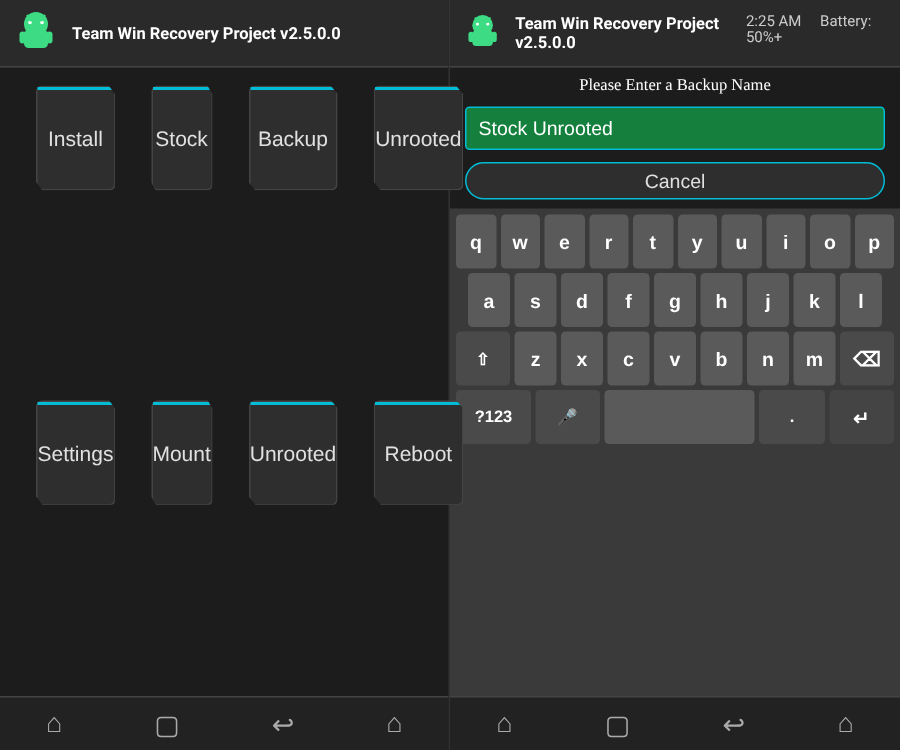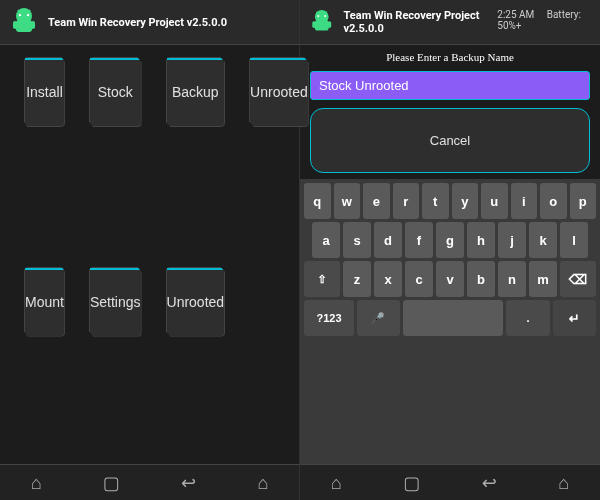--- a/index.html
+++ b/index.html
@@ -125,42 +125,42 @@
       padding: 6px 10px 4px;
       font-family: Liberation Serif, serif;
     }
 
     .backup-input-wrapper {
       padding: 4px 10px;
     }
 
     .backup-input {
       width: 100%;
-      background: #8b5cf6;
+      background: #15803d;
       border: 1px solid #00bcd4;
       border-radius: 3px;
       color: #ffffff;
       font-size: 13px;
       padding: 6px 8px;
       outline: none;
     }
 
     .cancel-wrapper {
       padding: 4px 10px 6px;
       display: flex;
       justify-content: center;
     }
 
     .cancel-btn {
       background: #2e2e2e;
       border: 1px solid #00bcd4;
       border-radius: 13px;
       color: #e0e0e0;
       font-size: 13px;
-      padding: 24px 40px;
+      padding: 4px 40px;
       cursor: pointer;
       width: 100%;
     }
 
     
     .keyboard {
       background: #3a3a3a;
       padding: 4px;
       flex: 1;
     }
@@ -253,23 +253,24 @@
     <div class="header-text">
       <span class="header-title">Team Win Recovery Project  v2.5.0.0</span>
     </div>
   </div>
 
   <div class="button-grid">
     <button class="nav-button">Install</button>
     <button class="nav-button">Stock</button>
     <button class="nav-button">Backup</button>
     <button class="nav-button">Unrooted</button>
+    <button class="nav-button">Settings</button>
     <button class="nav-button">Mount</button>
-    <button class="nav-button">Settings</button>
     <button class="nav-button">Unrooted</button>
+    <button class="nav-button">Reboot</button>
   </div>
 
   <div class="bottom-bar">
     <span class="bottom-icon">⌂</span>
     <span class="bottom-icon">▢</span>
     <span class="bottom-icon">↩</span>
     <span class="bottom-icon">⌂</span>
   </div>
 </div>
 

